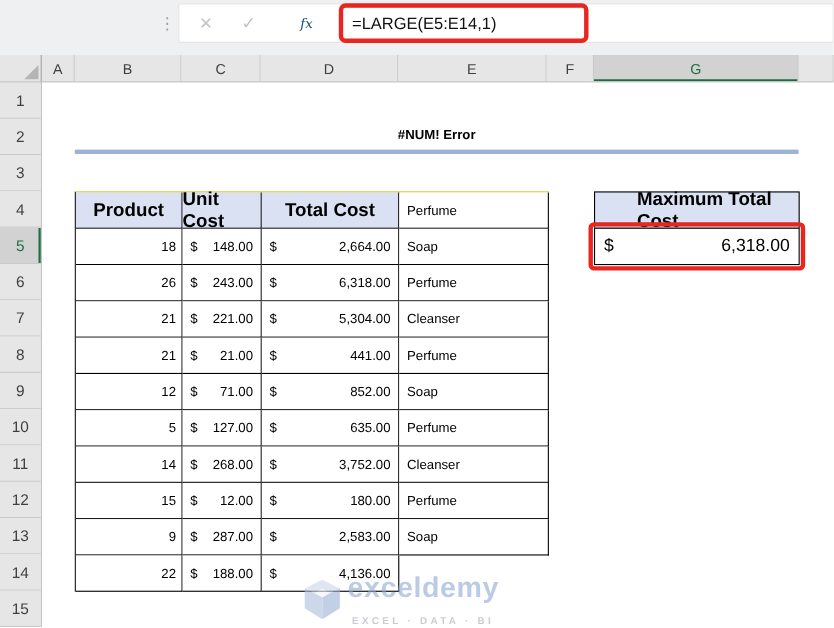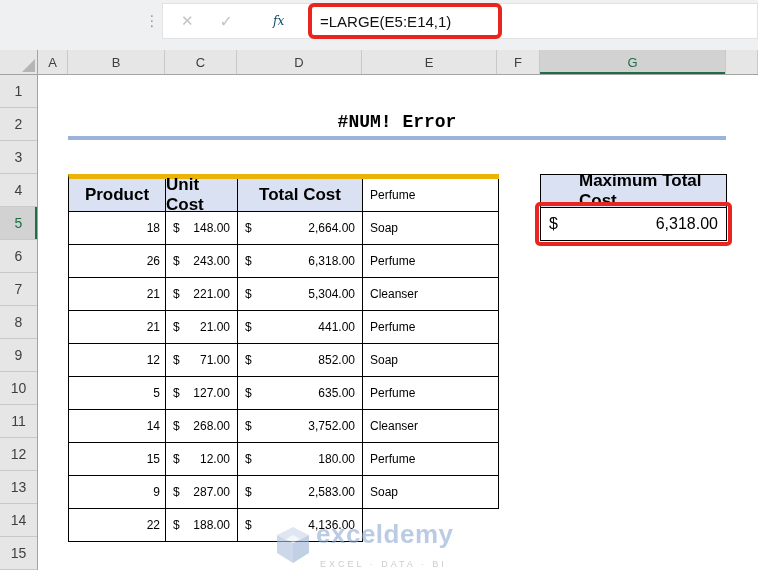--- a/index.html
+++ b/index.html
@@ -15,21 +15,21 @@
   .namebox{position:absolute;left:3px;top:6px;width:126px;height:29px;background:#fff;
     border:1px solid #c6c6c6;display:flex;align-items:center;padding:0 8px;font-size:14px;color:#222;}
   .nb-arrow{margin-left:auto;font-size:9px;color:#5a5a5a;}
   .dots{position:absolute;left:144px;top:8px;width:16px;height:26px;display:flex;align-items:center;
     justify-content:center;color:#a0a0a0;font-size:15px;letter-spacing:0;}
   .fxstrip{position:absolute;left:162px;top:3px;width:596px;height:36px;background:#fff;
     border:1px solid #e2e2e2;display:flex;align-items:center;}
   .icon-x{color:#c3c3c3;font-size:15px;margin-left:18px;}
   .icon-check{color:#c3c3c3;font-size:16px;margin-left:26px;}
   .icon-fx{color:#0c4a6e;font-size:12px;font-style:italic;font-family:"DejaVu Serif",serif;margin-left:40px;}
-  .formula-redbox{position:absolute;left:145px;top:-1px;width:194px;height:36px;border:4px solid var(--red);
+  .formula-redbox{position:absolute;left:145px;top:-1px;width:227px;height:36px;border:4px solid var(--red);
     border-radius:6px;background:#fff;display:flex;align-items:center;padding-left:8px;}
   .formula-text{font-size:15px;color:#111;white-space:nowrap;}
 
   
   .colheaders{position:absolute;left:0;top:50px;width:758px;height:25px;display:flex;
     border-bottom:1px solid var(--hdredge);background:var(--hdrbg);}
   .corner{width:38px;height:24px;background:var(--hdrbg);border-right:1px solid var(--hdredge);position:relative;}
   .tri{position:absolute;right:2px;bottom:2px;width:0;height:0;
     border-left:13px solid transparent;border-bottom:13px solid #b5b5b5;}
   .ch{height:24px;display:flex;align-items:center;justify-content:center;font-size:13px;color:#3f3f3f;
@@ -39,46 +39,46 @@
   
   .rowheaders{position:absolute;left:0;top:75px;width:38px;border-right:1px solid var(--hdredge);}
   .rh{width:37px;height:33px;display:flex;align-items:center;justify-content:center;font-size:14px;
     color:#3f3f3f;border-bottom:1px solid var(--hdrline);background:var(--hdrbg);}
   .rh.sel{background:var(--hdrsel);color:var(--green);box-shadow:inset -2px 0 0 var(--green);}
 
   
   .sheet{position:absolute;left:38px;top:75px;width:720px;height:496px;background:#fff;}
 
   .title-cell{position:absolute;left:68px;top:108px;width:658px;height:28px;line-height:28px;
-    text-align:center;font-weight:bold;font-size:18px;color:#000;font-family:Liberation Mono, monospace;}
+    text-align:center;font-weight:bold;font-size:12px;color:#000;}
   .title-underline{position:absolute;left:68px;top:136px;width:658px;height:4px;background:var(--uline);}
 
   .xtable{position:absolute;left:68px;top:174px;width:431px;display:grid;
-    grid-template-columns:97px 72px 125px 136px;border-left:1px solid #000;border-top:5px solid #eab308;}
+    grid-template-columns:97px 72px 125px 136px;border-left:1px solid #000;border-top:1px solid #eab308;}
   .td{height:33px;border-right:1px solid #000;border-bottom:1px solid #000;display:flex;
     align-items:center;font-size:12px;color:#000;background:#fff;}
   .td.th{background:var(--thfill);justify-content:center;font-weight:bold;font-size:17px;}
   .td.prod{padding-left:7px;}
   .td.num{justify-content:flex-end;padding-right:5px;}
   .td.money{justify-content:space-between;padding:0 7px;}
 
   .sum-head{position:absolute;left:540px;top:174px;width:187px;height:34px;border:1px solid #000;
     background:var(--thfill);display:flex;align-items:center;justify-content:center;
     font-weight:bold;font-size:17px;color:#000;padding-left:38px;}
   .sum-val{position:absolute;left:540px;top:207px;width:187px;height:34px;border:1px solid #000;
     background:#fff;display:flex;align-items:center;justify-content:space-between;
     padding:0 8px;font-size:16px;color:#000;}
   .cell-redbox{position:absolute;left:535px;top:202px;width:197px;height:44px;border:4px solid var(--red);
     border-radius:5px;pointer-events:none;}
 
   
   .watermark{position:absolute;left:276px;top:521px;display:flex;align-items:center;opacity:.62;}
   .wm-text{margin-left:6px;display:flex;flex-direction:column;}
   .wm-brand{font-size:26px;font-weight:bold;color:#93acd3;line-height:26px;letter-spacing:.5px;}
-  .wm-tag{font-size:9px;letter-spacing:3px;color:#a9aeb5;margin-top:12px;padding-left:4px;font-weight:normal;}
+  .wm-tag{font-size:9px;letter-spacing:3px;color:#a9aeb5;margin-top:12px;padding-left:4px;font-weight:bold;}
 </style>
 </head>
 <body>
 
 <div class="app">
 
   <div class="topbar">
     <div class="dots">⋮</div>
     <div class="fxstrip">
       <span class="icon-x">✕</span>

